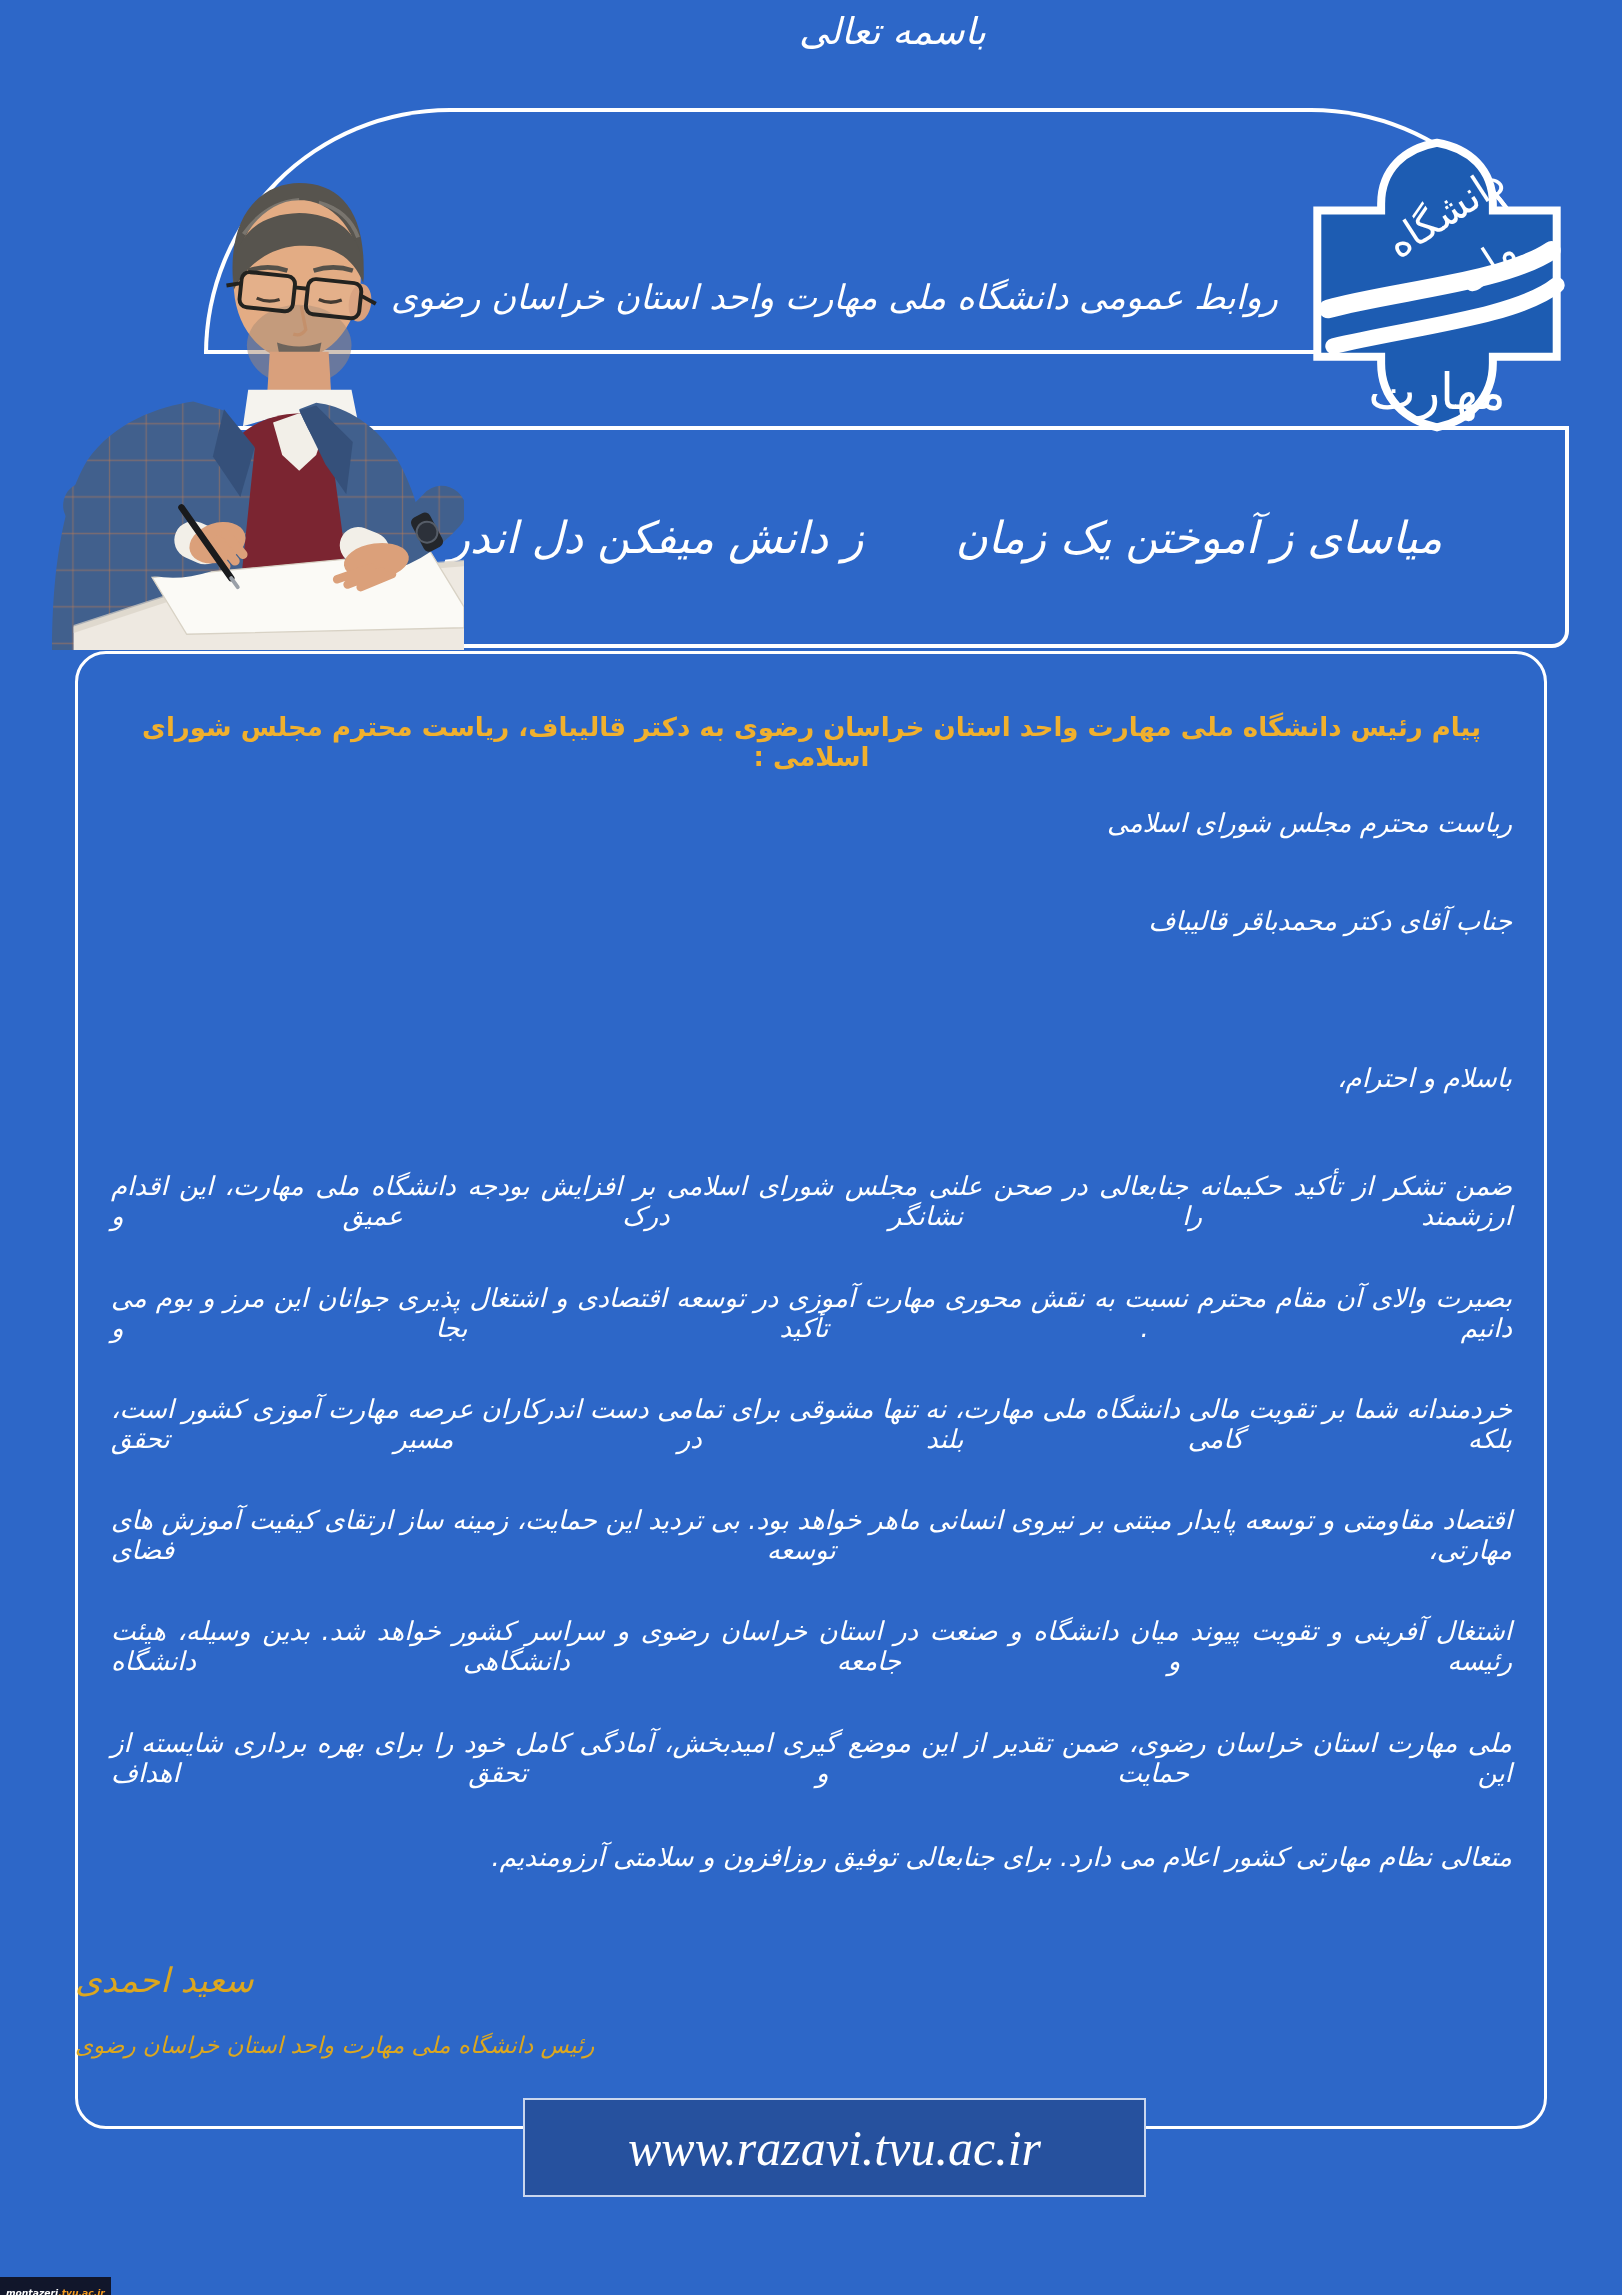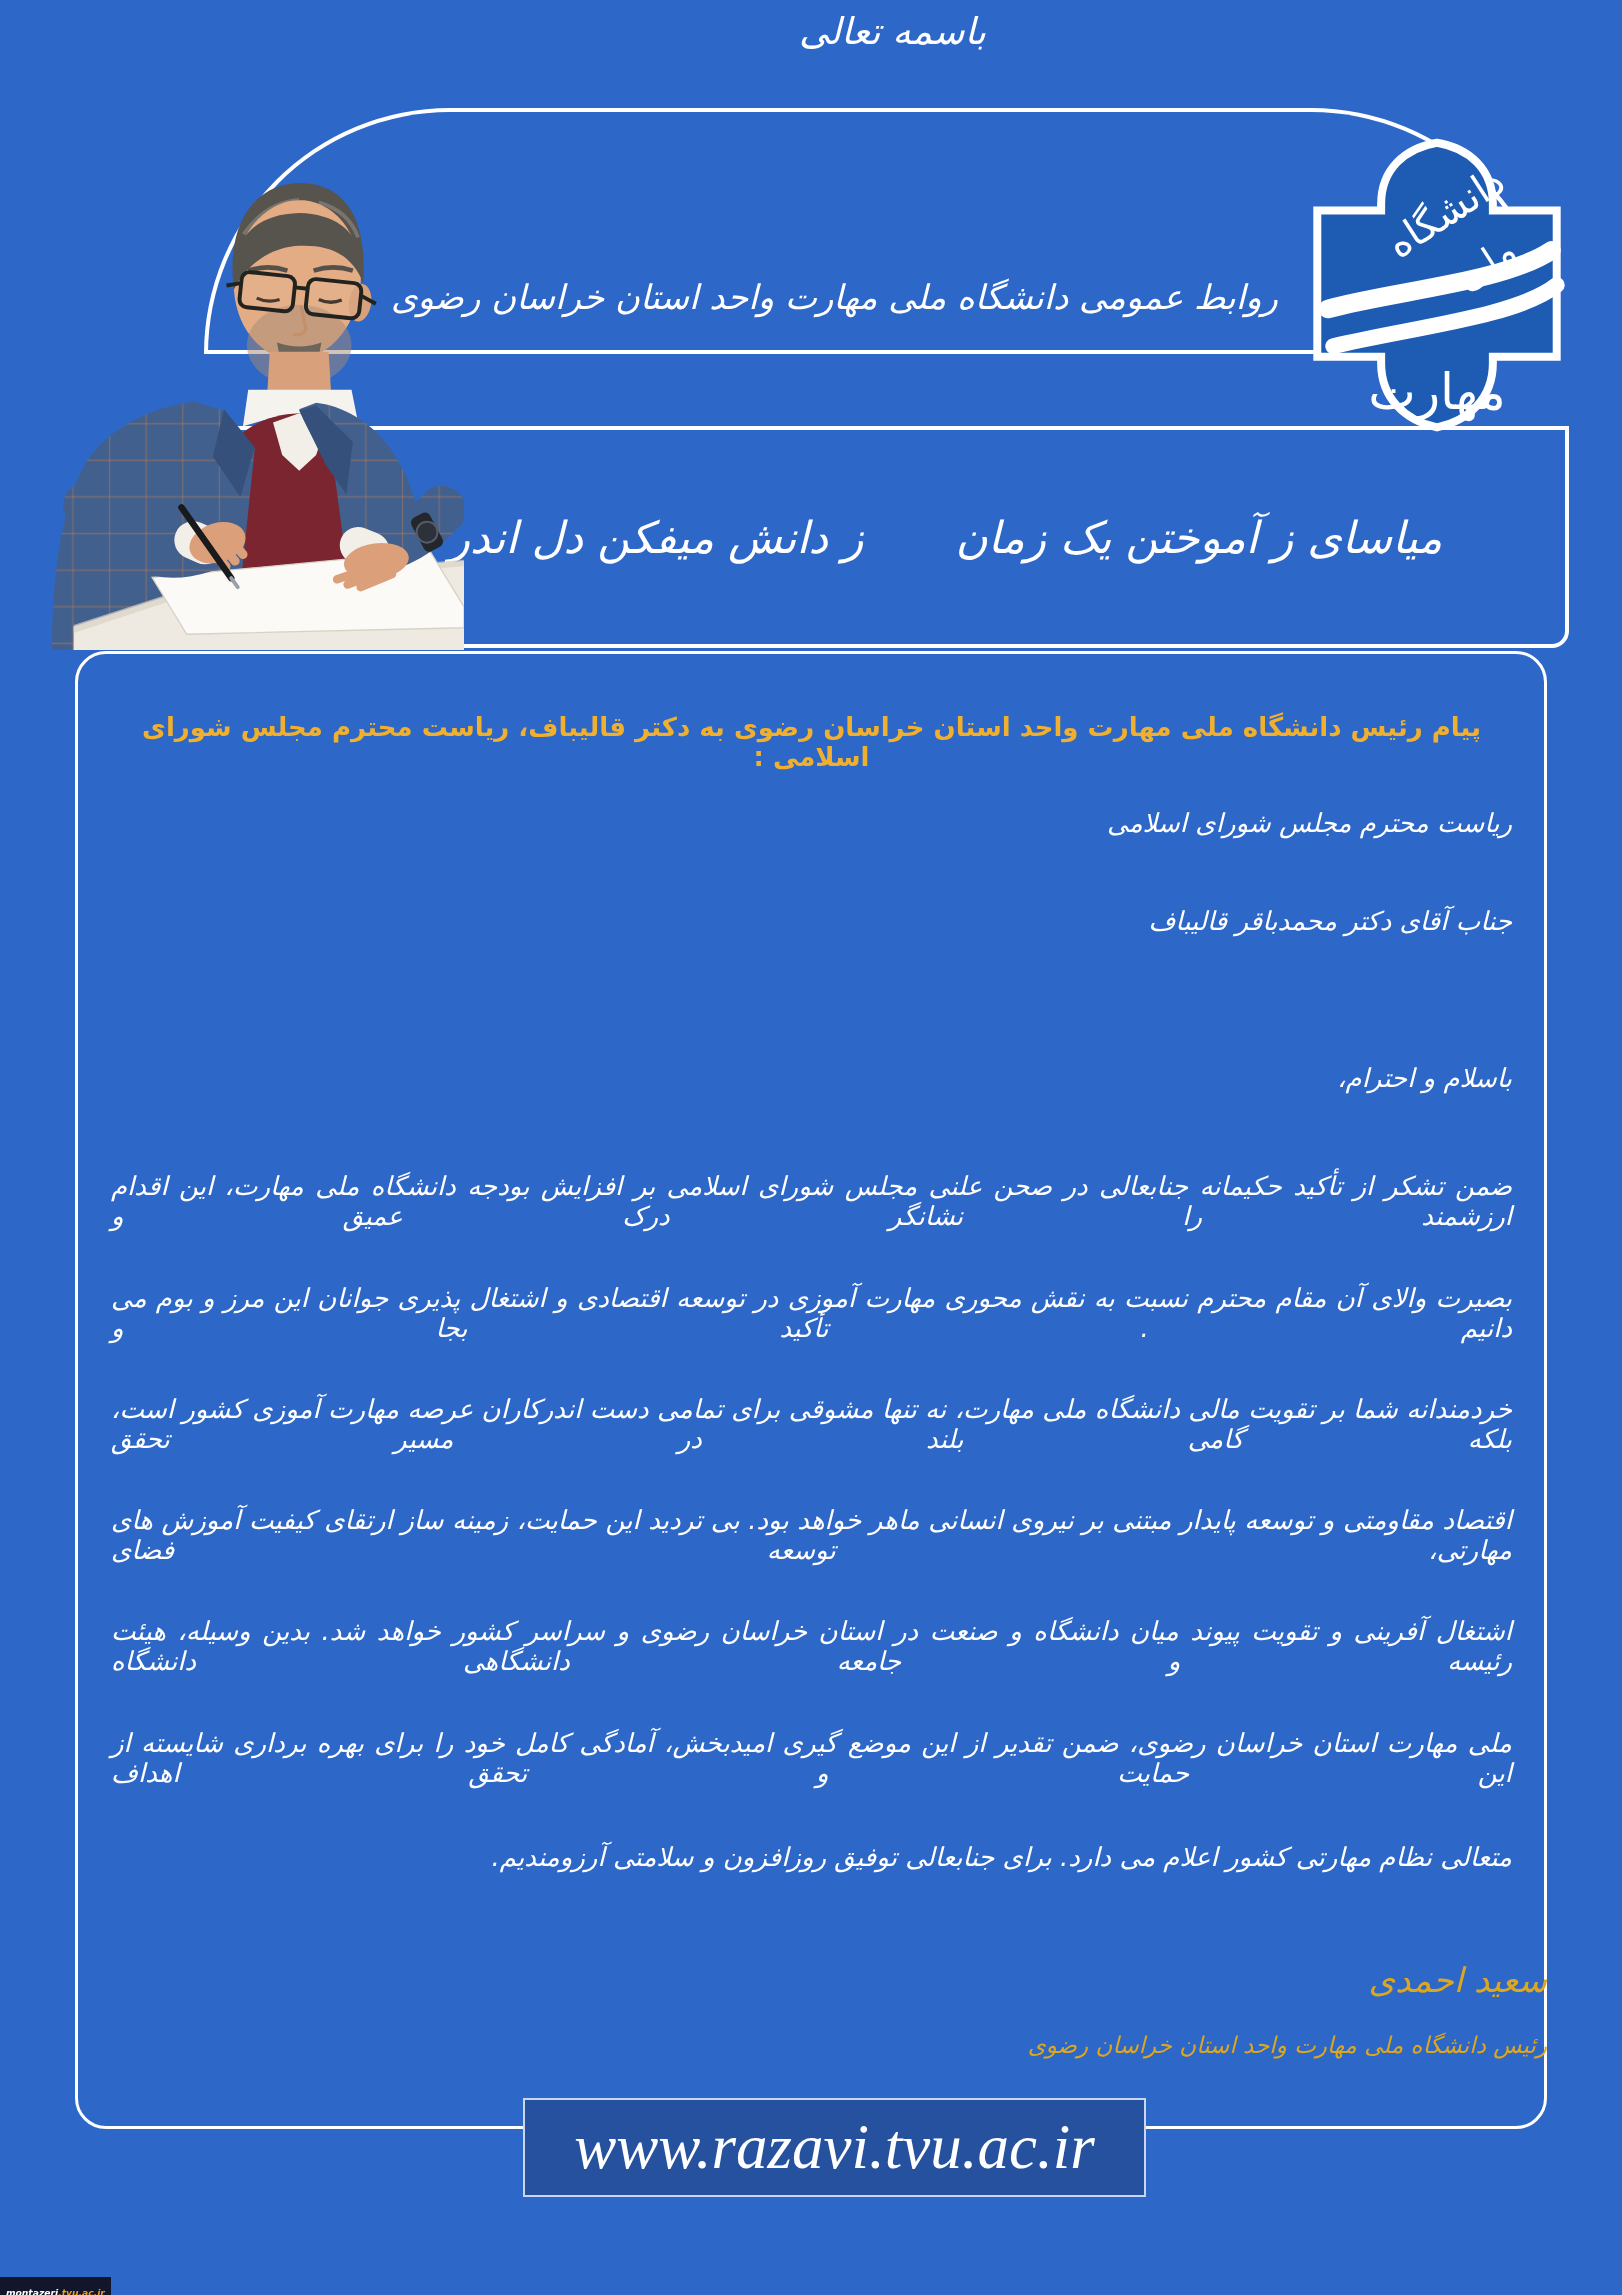--- a/index.html
+++ b/index.html
@@ -19,27 +19,27 @@
   .verse span{margin:0 39px;}
   .logo-box{left:1304px;top:136px;width:266px;height:298px;z-index:6;}
   
   .letter-card{left:75px;top:651px;width:1472px;height:1478px;border:3.9px solid #ffffff;
                border-radius:31px;z-index:1;}
   .letter-heading{left:98px;right:98px;top:684px;text-align:center;direction:rtl;
                   font-weight:bold;font-size:26px;color:#f0b02e;z-index:2;margin-top:28px;}
   .letter-line{left:111px;right:111px;direction:rtl;color:#ffffff;font-size:26px;
                font-style:italic;z-index:2;text-align:right;}
   .letter-line.fill{text-align:justify;text-align-last:justify;}
-  .sig{left:75px;width:1472px;text-align:right;direction:rtl;color:#dcа71f;z-index:2;}
+  .sig{left:75px;width:1472px;text-align:left;direction:rtl;color:#dcа71f;z-index:2;}
   .sig-name{top:1960px;font-size:34px;color:#dca71f;font-style:italic;}
   .sig-title{top:2032px;font-size:23px;color:#dca71f;font-style:italic;}
   
   .site-bar{left:523px;top:2098px;width:623px;height:99px;background:#26519e;
             border:2px solid #c9d6ee;z-index:7;display:flex;align-items:center;justify-content:center;}
-  .site-url{font-family:"Liberation Serif",serif;font-style:italic;color:#ffffff;font-size:63px;}
+  .site-url{font-family:"Liberation Serif",serif;font-style:italic;color:#ffffff;font-size:50px;}
   .watermark{left:0;top:2277px;height:30px;background:#11162b;z-index:8;display:flex;
              align-items:center;padding:0 5.9px;font-size:9.2px;font-style:italic;font-weight:bold;}
   .watermark .wm-name{color:#ffffff;}
   .watermark .wm-domain{color:#f49b1f;}
   .photo{left:18.3px;top:149px;width:446px;height:501px;z-index:5;}
 </style>
 </head>
 <body>
 
 <div id="page">

